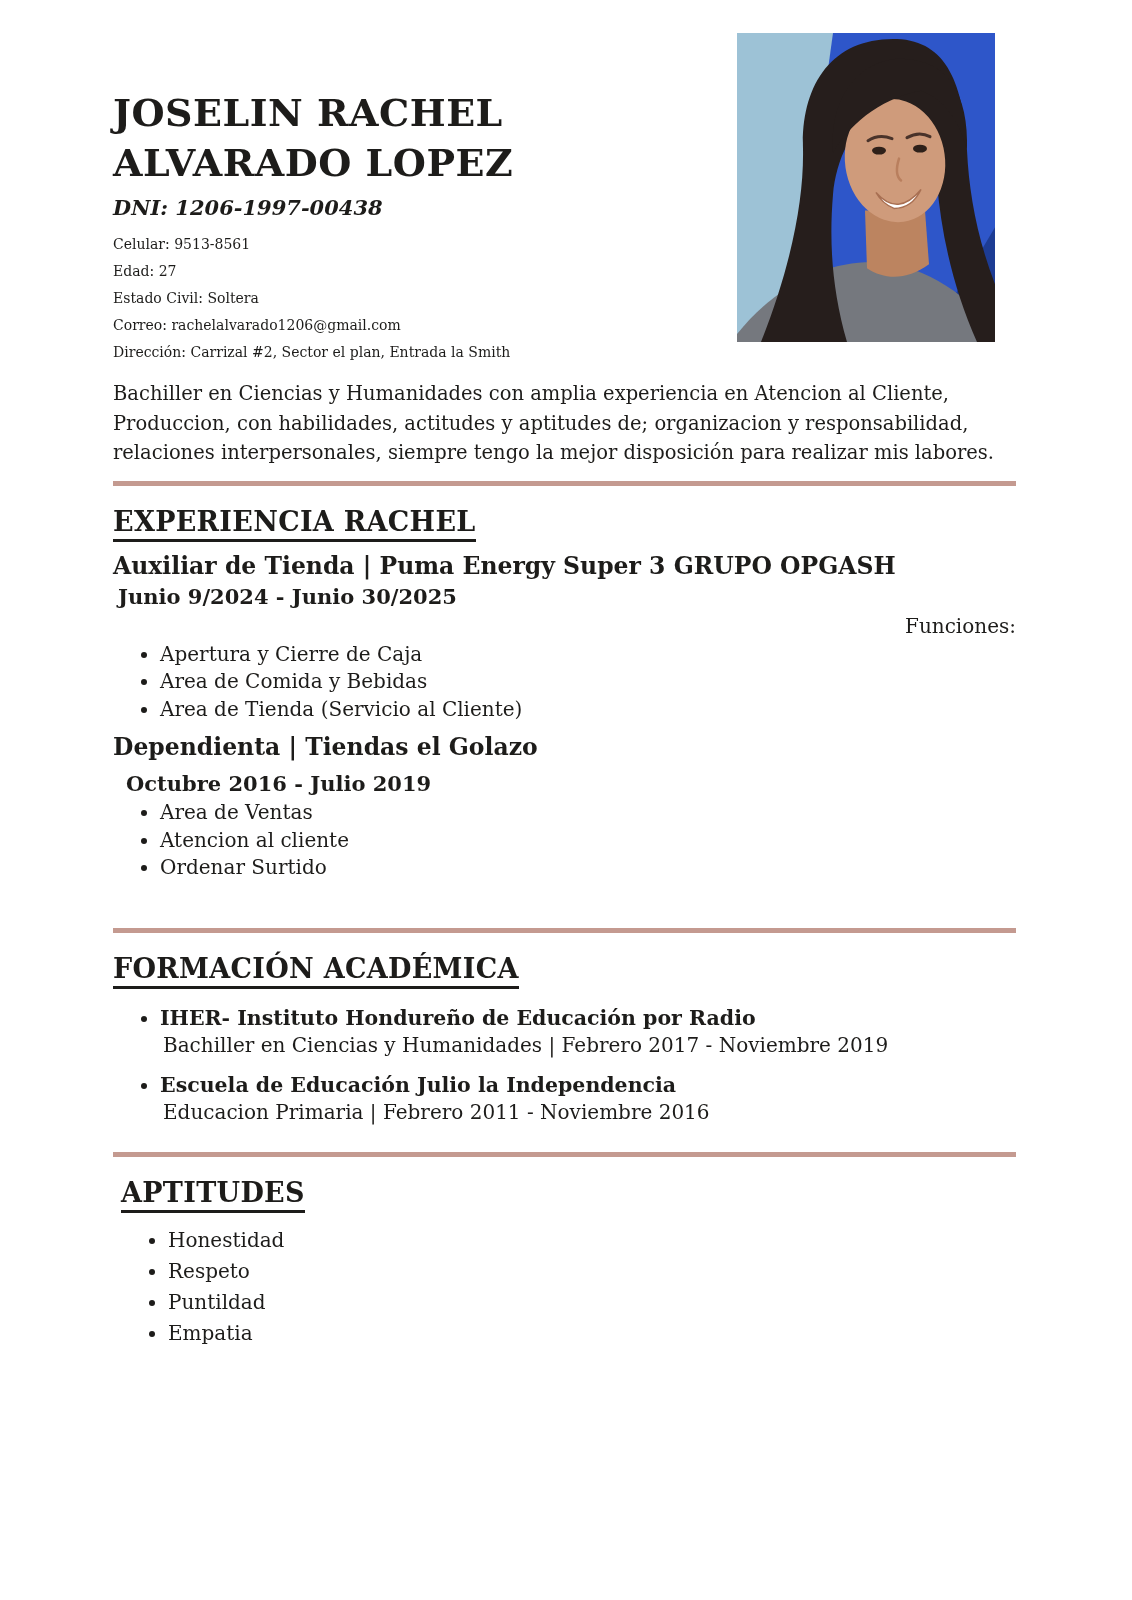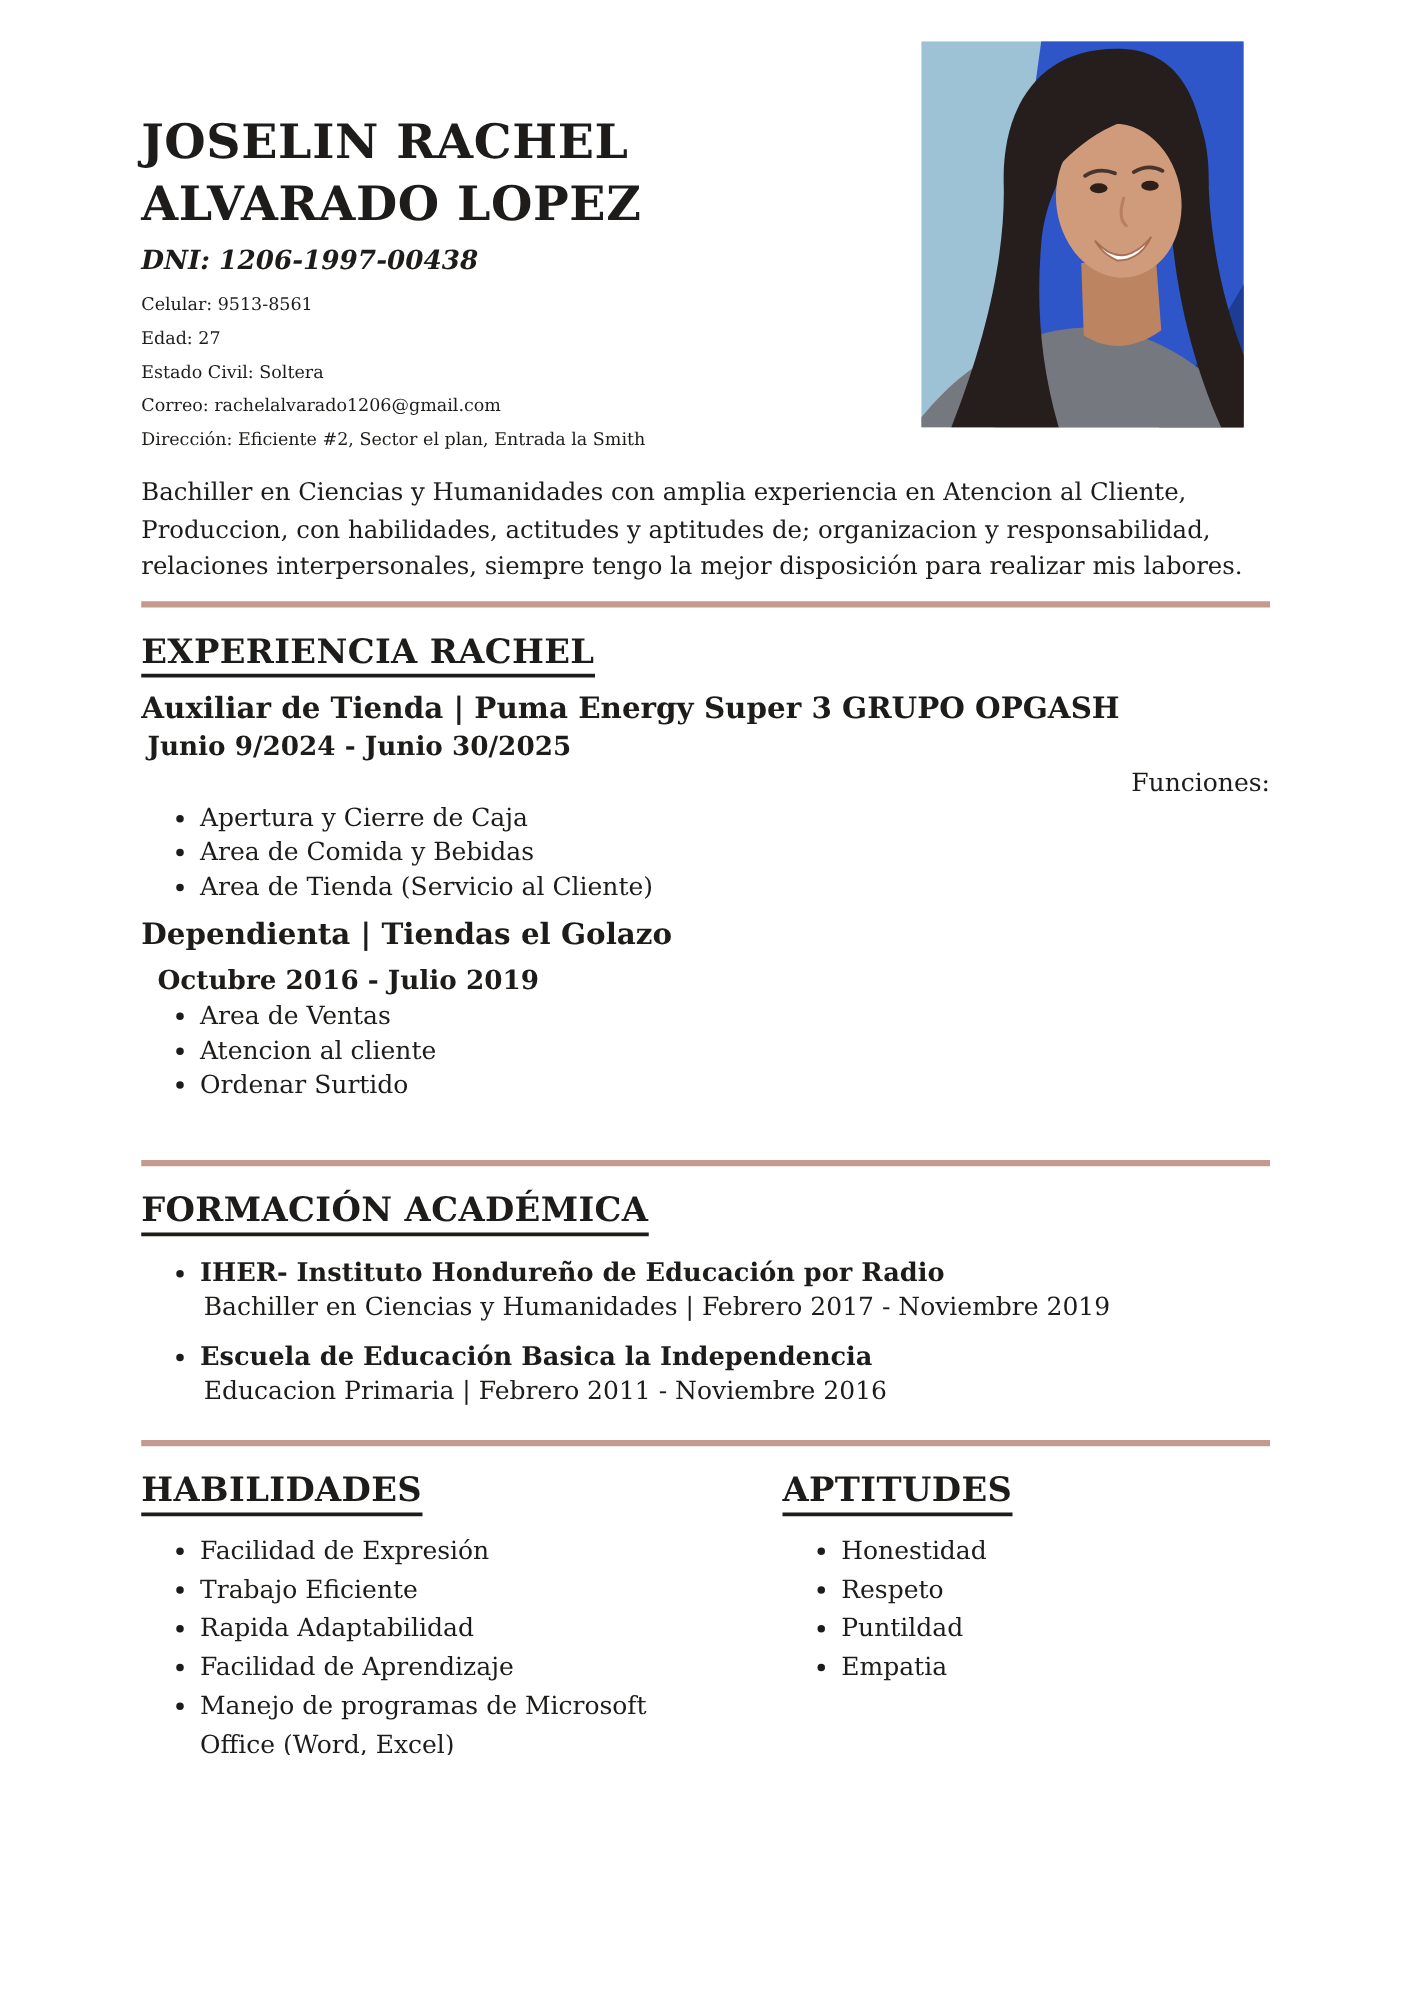--- a/index.html
+++ b/index.html
@@ -132,21 +132,21 @@
     <div class="contact">
 
         <div class="contact-line">Celular: 9513-8561</div>
 
         <div class="contact-line">Edad: 27</div>
 
         <div class="contact-line">Estado Civil: Soltera</div>
 
         <div class="contact-line">Correo: rachelalvarado1206@gmail.com</div>
 
-        <div class="contact-line">Dirección: Eficiente #2, Sector el plan, Entrada la Smith</div>
+        <div class="contact-line">Dirección: Carrizal #2, Sector el plan, Entrada la Smith</div>
       </div>
 
     <div class="summary">Bachiller en Ciencias y Humanidades con amplia experiencia en Atencion al Cliente, Produccion, con habilidades, actitudes y aptitudes de; organizacion y responsabilidad, relaciones interpersonales, siempre tengo la mejor disposición para realizar mis labores.</div>
 
     <div class="divider d1"></div>
 
     <div class="heading-wrap">
       <div class="section-heading">EXPERIENCIA RACHEL</div>
     </div>
 
@@ -184,45 +184,28 @@
       <div class="section-heading">FORMACIÓN ACADÉMICA</div>
     </div>
     <ul class="edu">
 
         <li>
           <div class="edu-school">IHER- Instituto Hondureño de Educación por Radio</div>
           <div class="edu-detail">Bachiller en Ciencias y Humanidades | Febrero 2017 - Noviembre 2019</div>
         </li>
 
         <li>
-          <div class="edu-school">Escuela de Educación Basica la Independencia</div>
+          <div class="edu-school">Escuela de Educación Julio la Independencia</div>
           <div class="edu-detail">Educacion Primaria | Febrero 2011 - Noviembre 2016</div>
         </li>
       </ul>
 
     <div class="divider d3"></div>
 
     <div class="cols">
-      <div class="col-left">
-        <div class="heading-wrap" style="margin-top:0;">
-          <div class="section-heading">HABILIDADES</div>
-        </div>
-        <ul class="skill-list">
-
-            <li>Facilidad de Expresión</li>
-
-            <li>Trabajo Eficiente</li>
-
-            <li>Rapida Adaptabilidad</li>
-
-            <li>Facilidad de Aprendizaje</li>
-
-            <li>Manejo de programas de Microsoft Office (Word, Excel)</li>
-          </ul>
-      </div>
       <div class="col-right">
         <div class="heading-wrap" style="margin-top:0;">
           <div class="section-heading">APTITUDES</div>
         </div>
         <ul class="skill-list">
 
             <li>Honestidad</li>
 
             <li>Respeto</li>
 

